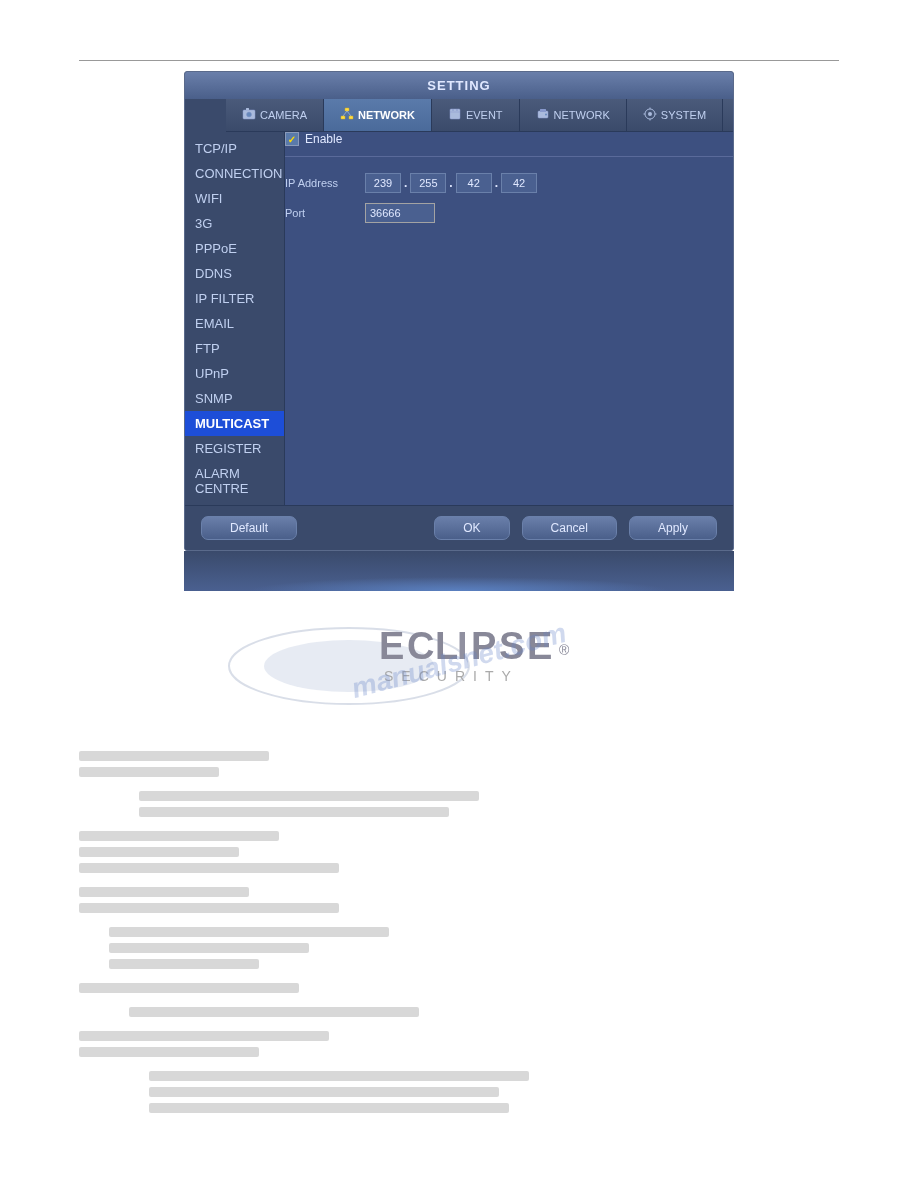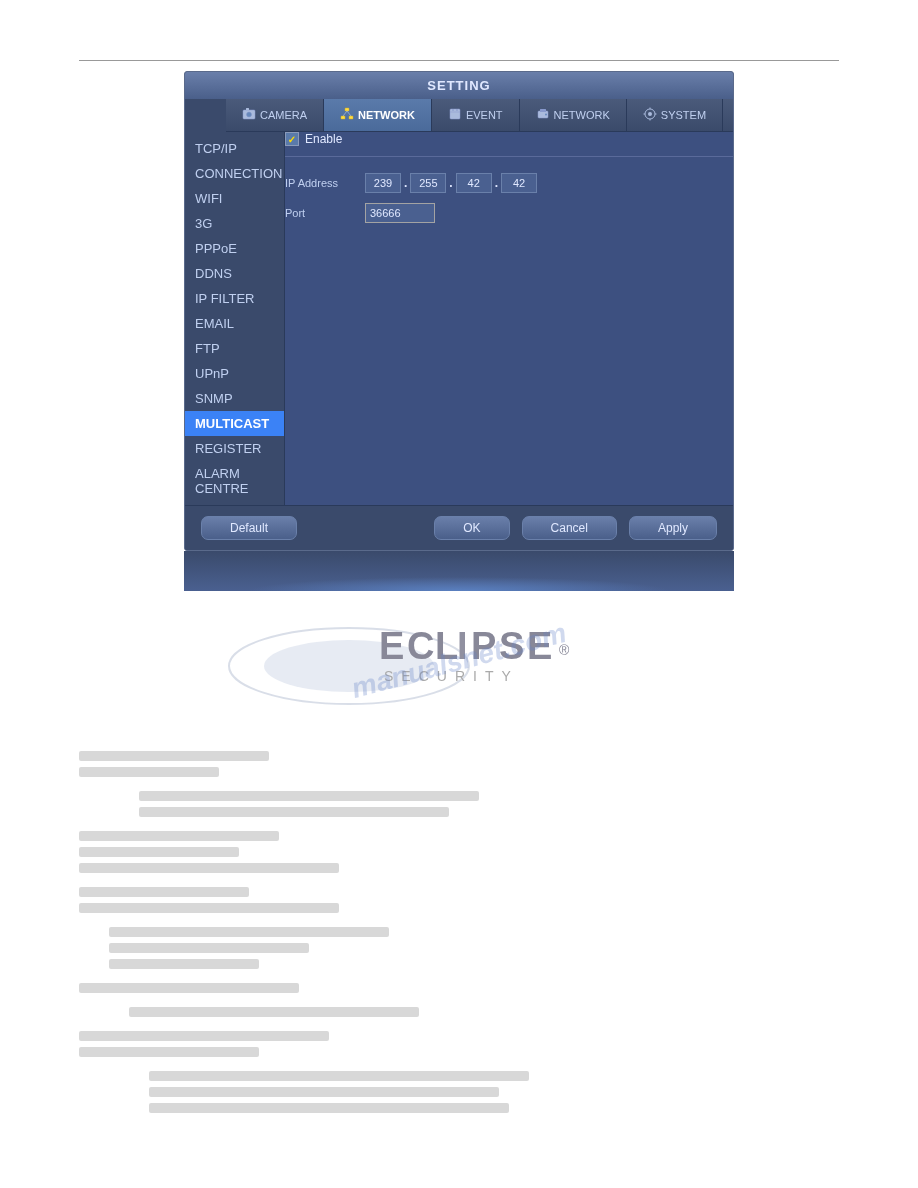--- a/index.html
+++ b/index.html
@@ -80,21 +80,21 @@
     }
 
     .sidebar-item {
       padding: 5px 10px;
       color: #c0d0f0;
       font-size: 13px;
       cursor: pointer;
     }
 
     .sidebar-item.active {
-      background: #3b82f6;
+      background: #1d4ed8;
       color: #ffffff;
       font-weight: bold;
     }
 
     
     .content-panel {
       flex: 1;
       background: #3d5080;
       min-height: 280px;
       position: relative;

